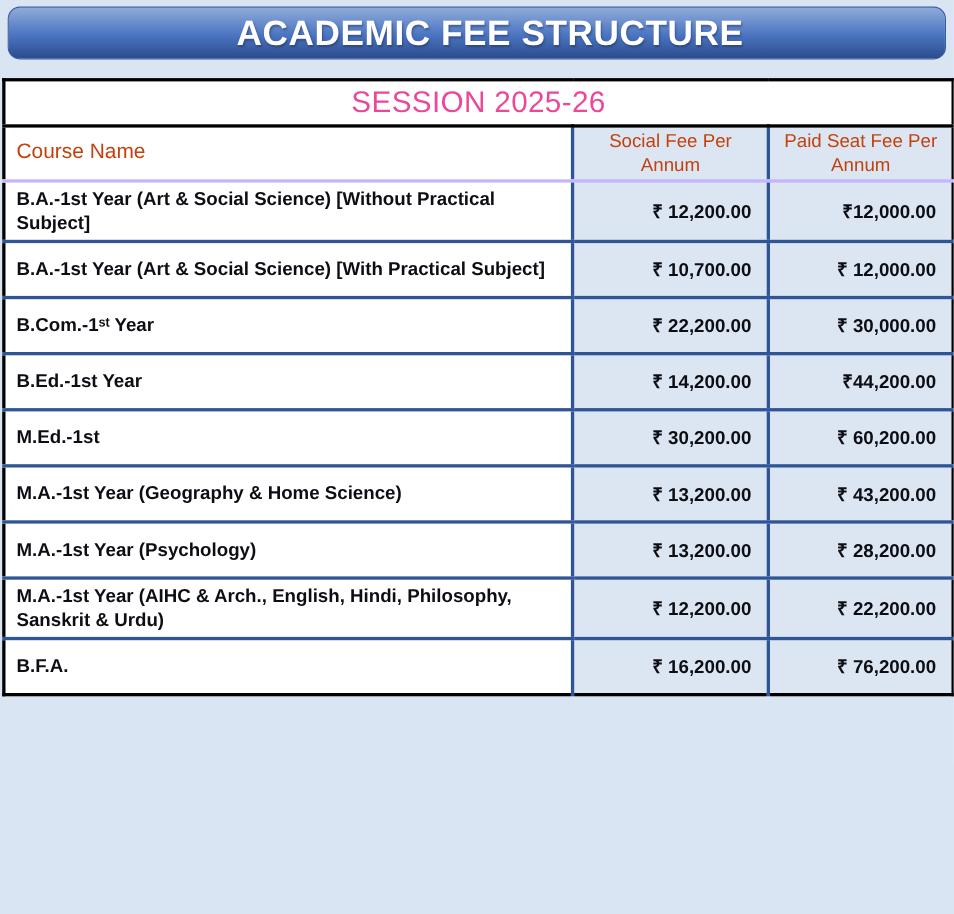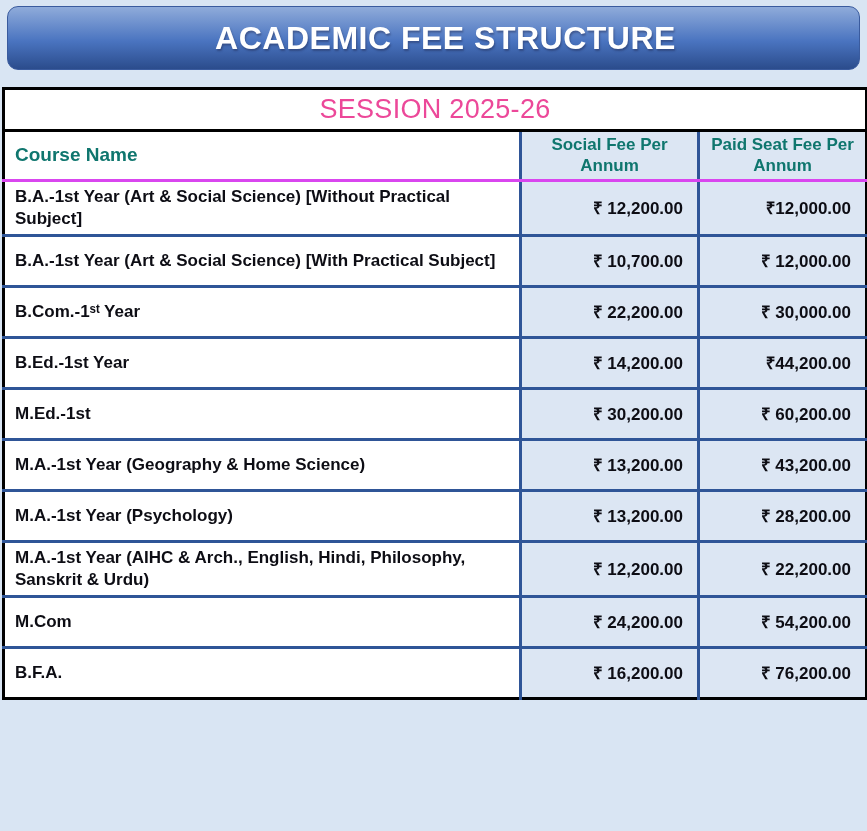--- a/index.html
+++ b/index.html
@@ -4,21 +4,21 @@
 <style>
   * { margin:0; padding:0; box-sizing:border-box; }
   html, body {
     width:867px; height:831px;
     background:#d9e5f3;
     font-family:"Liberation Sans", sans-serif;
     overflow:hidden;
   }
   .banner {
     margin:6px 7px 0 7px;
-    height:64px;
+    height:48px;
     border-radius:11px;
     background:linear-gradient(to bottom, #8fabda 0%, #4a74c0 55%, #2b4c8c 100%);
     border:1px solid #3a5b9e;
     display:flex; align-items:center; justify-content:center;padding-left:24px;
   }
   .banner-title {
     color:#ffffff;
     font-size:32px;
     font-weight:bold;
     letter-spacing:0.5px;
@@ -46,23 +46,23 @@
   }
   .session-text {
     color:#ec4899;
     font-size:27px;
     font-weight:normal;
     letter-spacing:0.3px;
   }
   tr.header-row th {
     height:47px;
     vertical-align:middle;
-    border-bottom:3px solid #d946ef;
-    color:#0f766e;
-    font-weight:bold;
+    border-bottom:3px solid #c4b5fd;
+    color:#c2410c;
+    font-weight:normal;
   }
   th.course-head {
     text-align:left;
     padding-left:10px;
     font-size:19px;
     background:#ffffff;
   }
   th.fee-head {
     text-align:center;
     font-size:17px;
@@ -154,23 +154,18 @@
       <td class="course-cell">M.A.-1st Year (Psychology)</td>
       <td class="fee-cell fee-col">₹ 13,200.00</td>
       <td class="fee-cell fee-col">₹ 28,200.00</td>
     </tr>
     <tr class="data-row">
       <td class="course-cell">M.A.-1st Year (AIHC &amp; Arch., English, Hindi, Philosophy, Sanskrit &amp; Urdu)</td>
       <td class="fee-cell fee-col">₹ 12,200.00</td>
       <td class="fee-cell fee-col">₹ 22,200.00</td>
     </tr>
     <tr class="data-row">
-      <td class="course-cell">M.Com</td>
-      <td class="fee-cell fee-col">₹ 24,200.00</td>
-      <td class="fee-cell fee-col">₹ 54,200.00</td>
-    </tr>
-    <tr class="data-row">
       <td class="course-cell">B.F.A.</td>
       <td class="fee-cell fee-col">₹ 16,200.00</td>
       <td class="fee-cell fee-col">₹ 76,200.00</td>
     </tr>
   </tbody>
 </table>
 
 </body></html>

